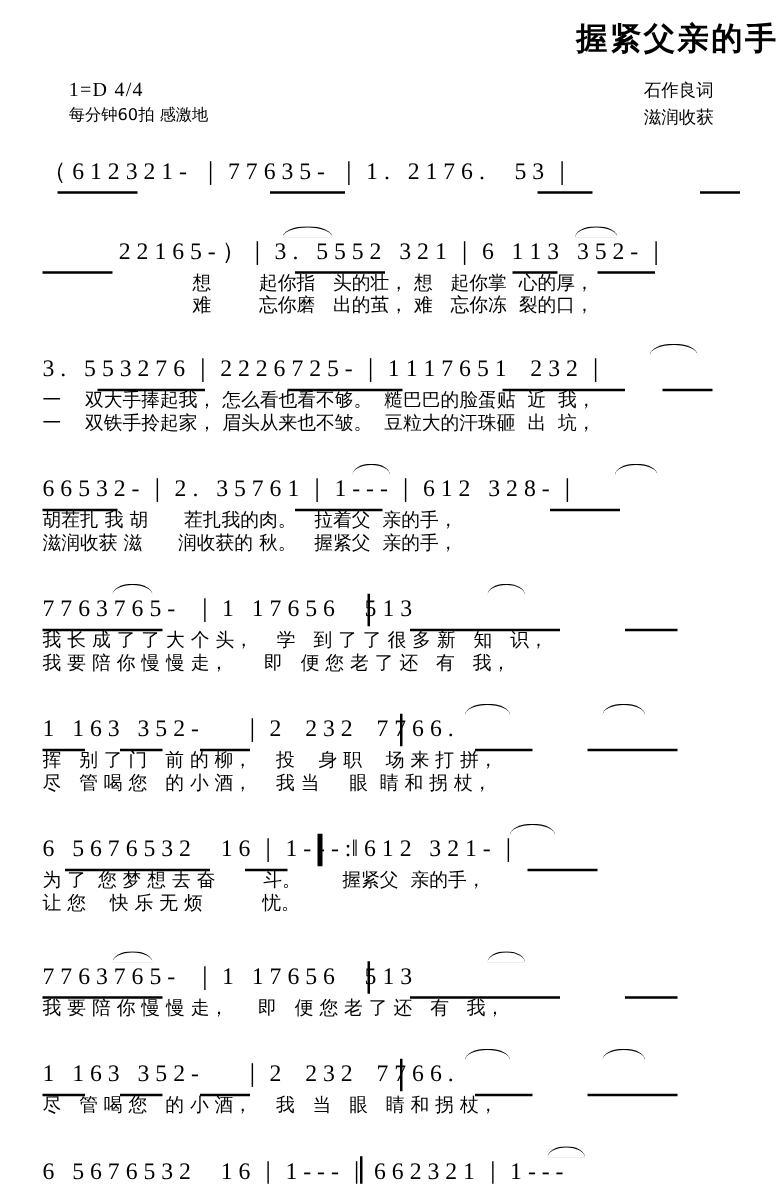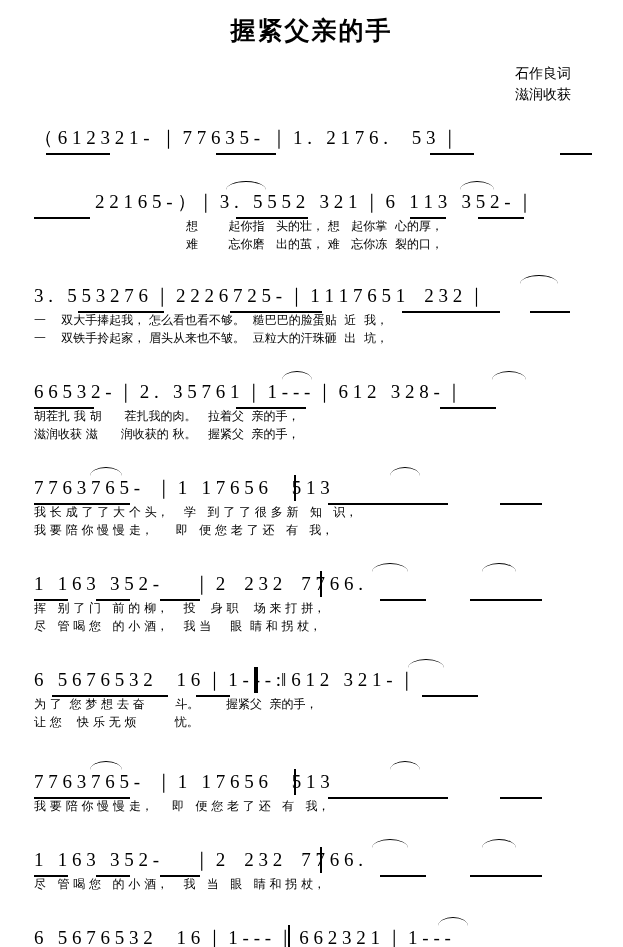--- a/index.html
+++ b/index.html
@@ -14,21 +14,21 @@
     color: #000000;
     position: relative;
     overflow: hidden;
   }
   .sheet {
     width: 623px;
     height: 947px;
     position: relative;
   }
   .title {
-    text-align: center;
+    text-align: right;
     font-family: "DejaVu Sans", sans-serif;
     font-weight: bold;
     font-size: 25px;
     letter-spacing: 2px;
     padding-top: 14px;
   }
   .header-row {
     position: relative;
     height: 48px;
     margin-top: 16px;
@@ -68,21 +68,21 @@
   .notes {
     font-family: "Liberation Serif", serif;
     font-size: 19px;
     letter-spacing: 0px;
     white-space: pre;
     height: 30px;
     line-height: 30px;
   }
   .lyric {
     font-family: "DejaVu Sans", sans-serif;
-    font-size: 12px;
+    font-size: 15px;
     white-space: pre;
     height: 19px;
     line-height: 19px;
   }
   .lyric.second {
     margin-top: -1px;
   }
   .sys-inner {
     padding-left: 4px;
   }
@@ -126,20 +126,24 @@
   }
 </style>
 </head>
 <body>
 
 <div class="sheet">
 
   <div class="title">握紧父亲的手</div>
 
   <div class="header-row">
+    <div class="key-block">
+      <div class="key-line1">1=D  4/4</div>
+      <div class="key-line2">每分钟60拍 感激地</div>
+    </div>
     <div class="credits">
       <div>石作良词</div>
       <div>滋润收获</div>
     </div>
   </div>
 
   <div class="system" style="height:52px;">
     <div class="sys-inner">
       <div class="notes">（ 6 1 2 3 2 1 -  ｜ 7 7 6 3 5 -  ｜ 1 .   2 1 7 6 .     5 3 ｜</div>
     </div>

